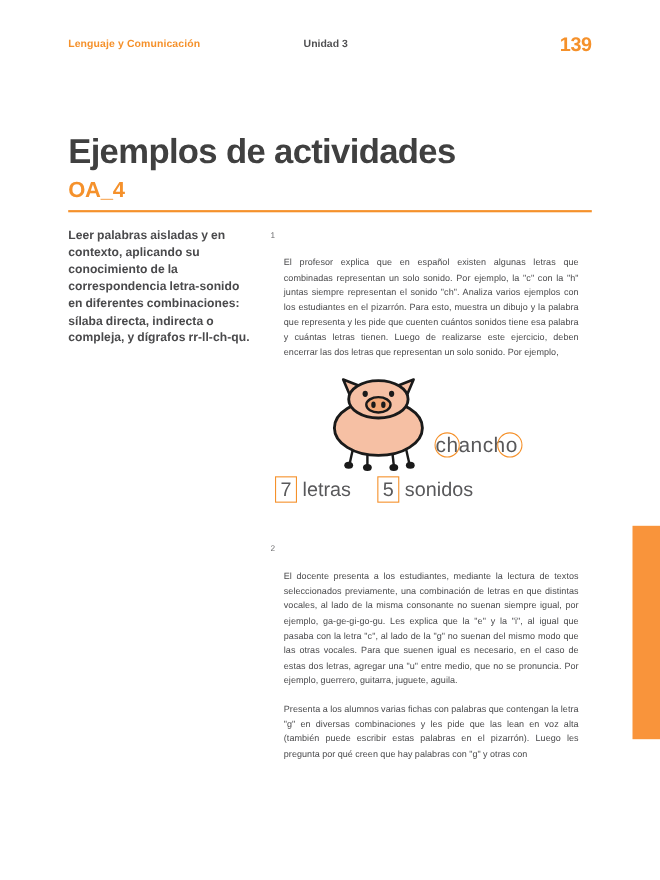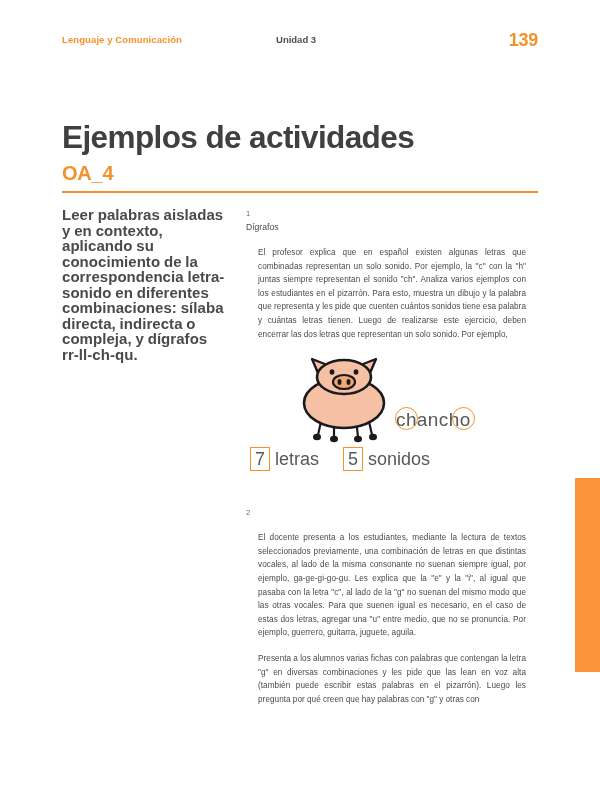--- a/index.html
+++ b/index.html
@@ -82,21 +82,21 @@
     height: 1.6px;
     background: #f5912b;
   }
 
   
   .oa-description {
     position: absolute;
     top: 207px;
     left: 62px;
     width: 165px;
-    font-size: 15px;
+    font-size: 11px;
     font-weight: bold;
     line-height: 15.5px;
     color: #4a4a4c;
     letter-spacing: 0.05px;
     word-spacing: -0.4px;
   }
 
   
   .activities-col {
     position: absolute;
@@ -210,21 +210,20 @@
 <h1 class="main-title">Ejemplos de actividades</h1>
 <div class="oa-code">OA_4</div>
 <div class="oa-rule"></div>
 
 <div class="oa-description">Leer palabras aisladas y en contexto, aplicando su conocimiento de la correspondencia letra-sonido en diferentes combinaciones: sílaba directa, indirecta o compleja, y dígrafos rr-ll-ch-qu.</div>
 
 <div class="activities-col">
 
   <div>
     <p class="act-number">1</p>
-    <p class="act-heading">Dígrafos</p>
     <p class="act-body">El profesor explica que en español existen algunas letras que combinadas representan un solo sonido. Por ejemplo, la "c" con la "h" juntas siempre representan el sonido "ch". Analiza varios ejemplos con los estudiantes en el pizarrón. Para esto, muestra un dibujo y la palabra que representa y les pide que cuenten cuántos sonidos tiene esa palabra y cuántas letras tienen. Luego de realizarse este ejercicio, deben encerrar las dos letras que representan un solo sonido. Por ejemplo,</p>
   </div>
 
   <div class="illustration">
 
     <span class="pig">
       <svg width="112" height="92" viewBox="0 0 112 92" xmlns="http://www.w3.org/2000/svg">
 
         <path d="M30 16 L24 2 L42 9 Z" fill="#f6c0a4" stroke="#1a1a1a" stroke-width="2.4" stroke-linejoin="round"></path>
         <path d="M82 16 L88 2 L70 9 Z" fill="#f6c0a4" stroke="#1a1a1a" stroke-width="2.4" stroke-linejoin="round"></path>

